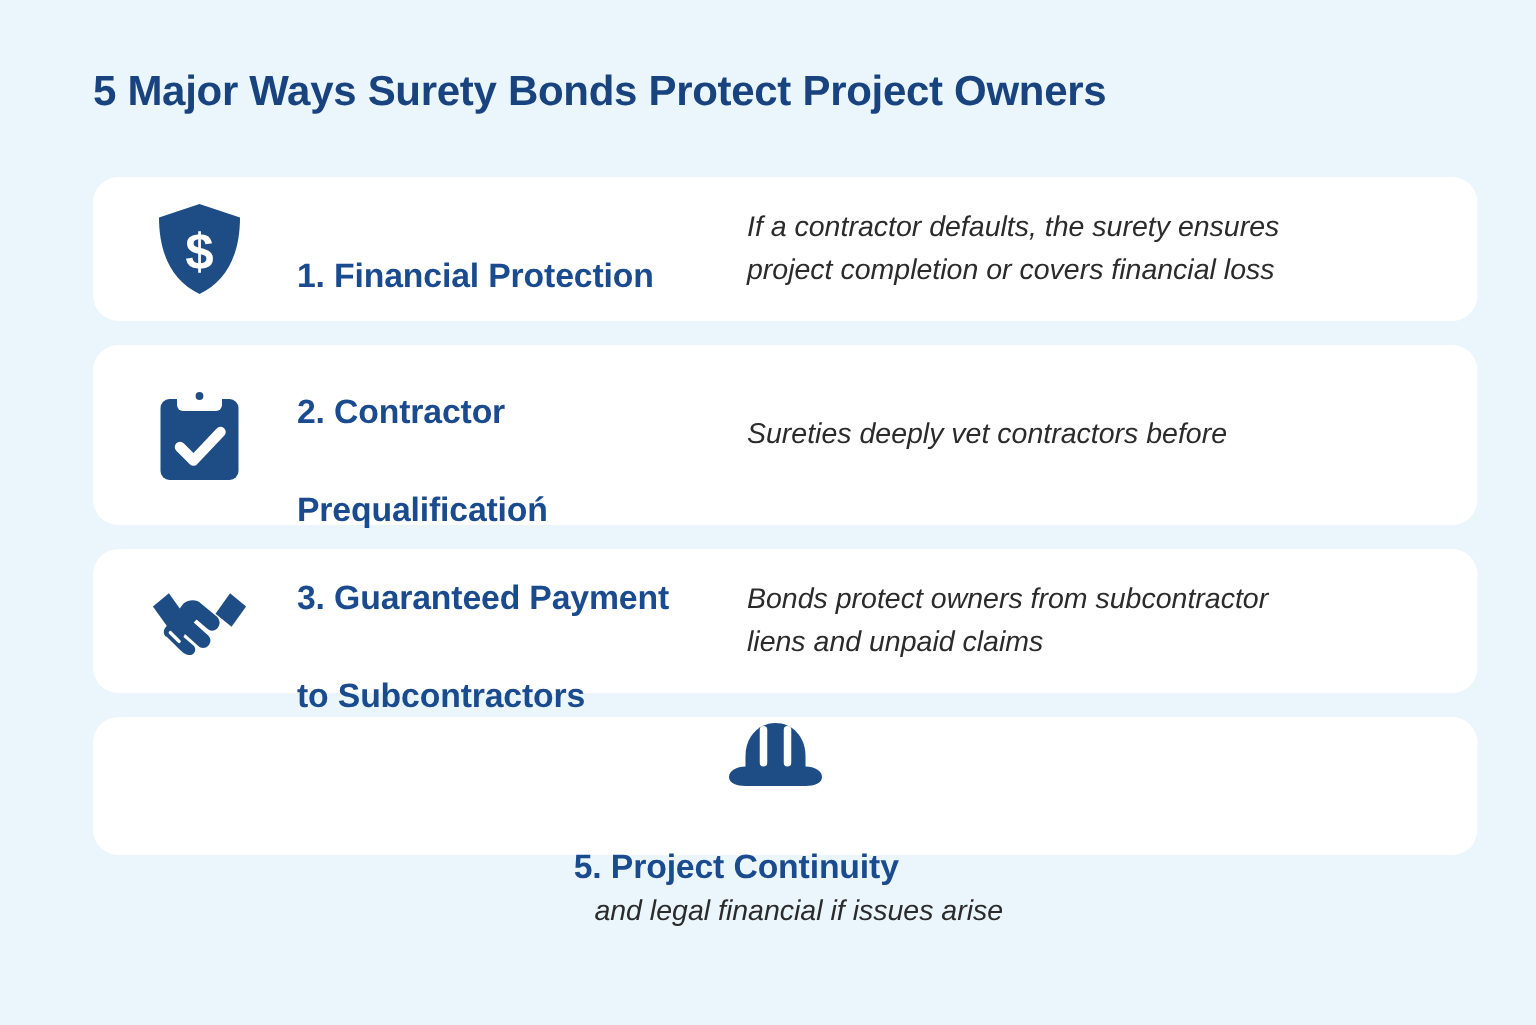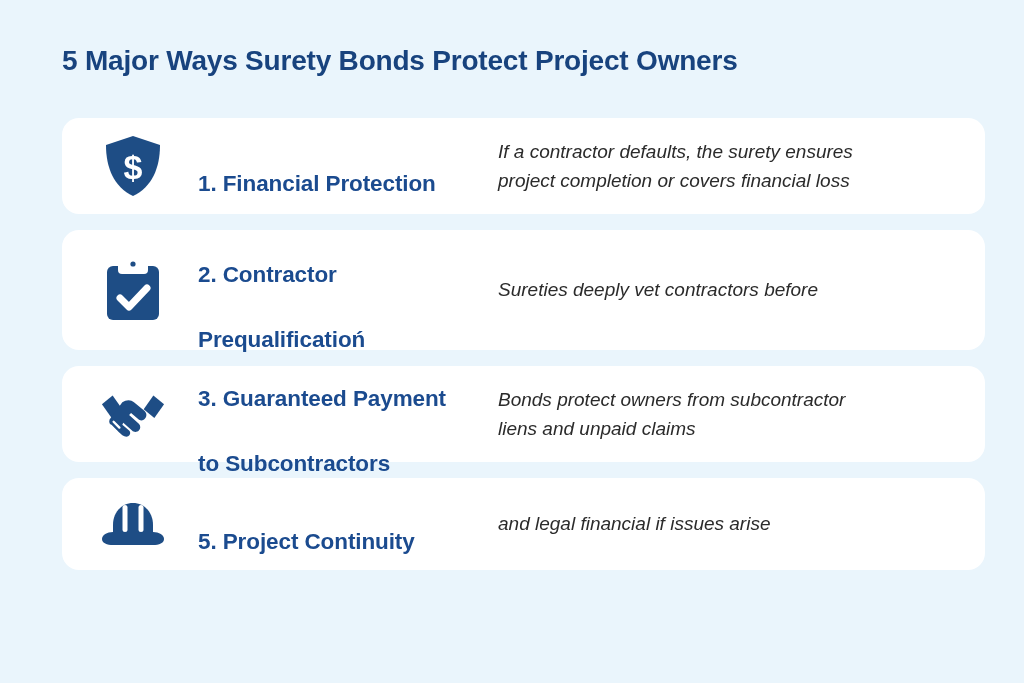--- a/index.html
+++ b/index.html
@@ -43,21 +43,21 @@
     background: #ffffff;
     border-radius: 17px;
     margin-bottom: 16px;
     display: flex;
     align-items: center;
     padding-left: 38px;
     padding-right: 20px;
   }
   .card-h-96 { height: 96px; }
   .card-h-100 { height: 120px; }
-  .card-h-92 { height: 92px; }
+  .card-h-92 { height: 92px; flex-direction: column; }
   .icon-cell {
     width: 66px;
     min-width: 66px;
     height: 62px;
     display: flex;
     align-items: center;
     justify-content: center;
     margin-right: 32px;
   }
   .icon-cell svg {

